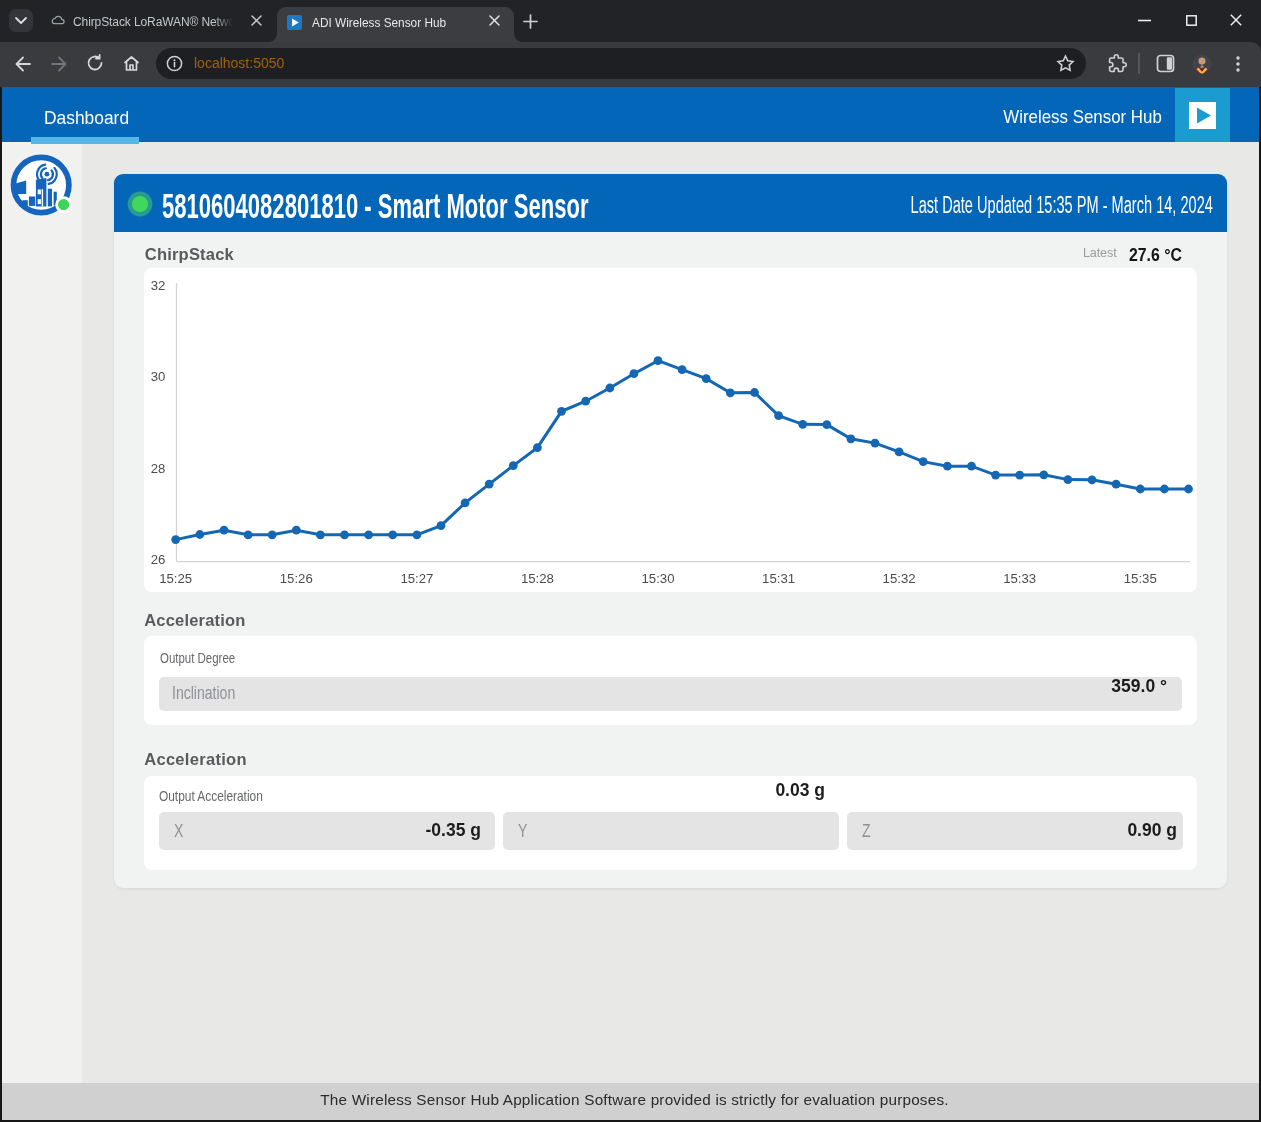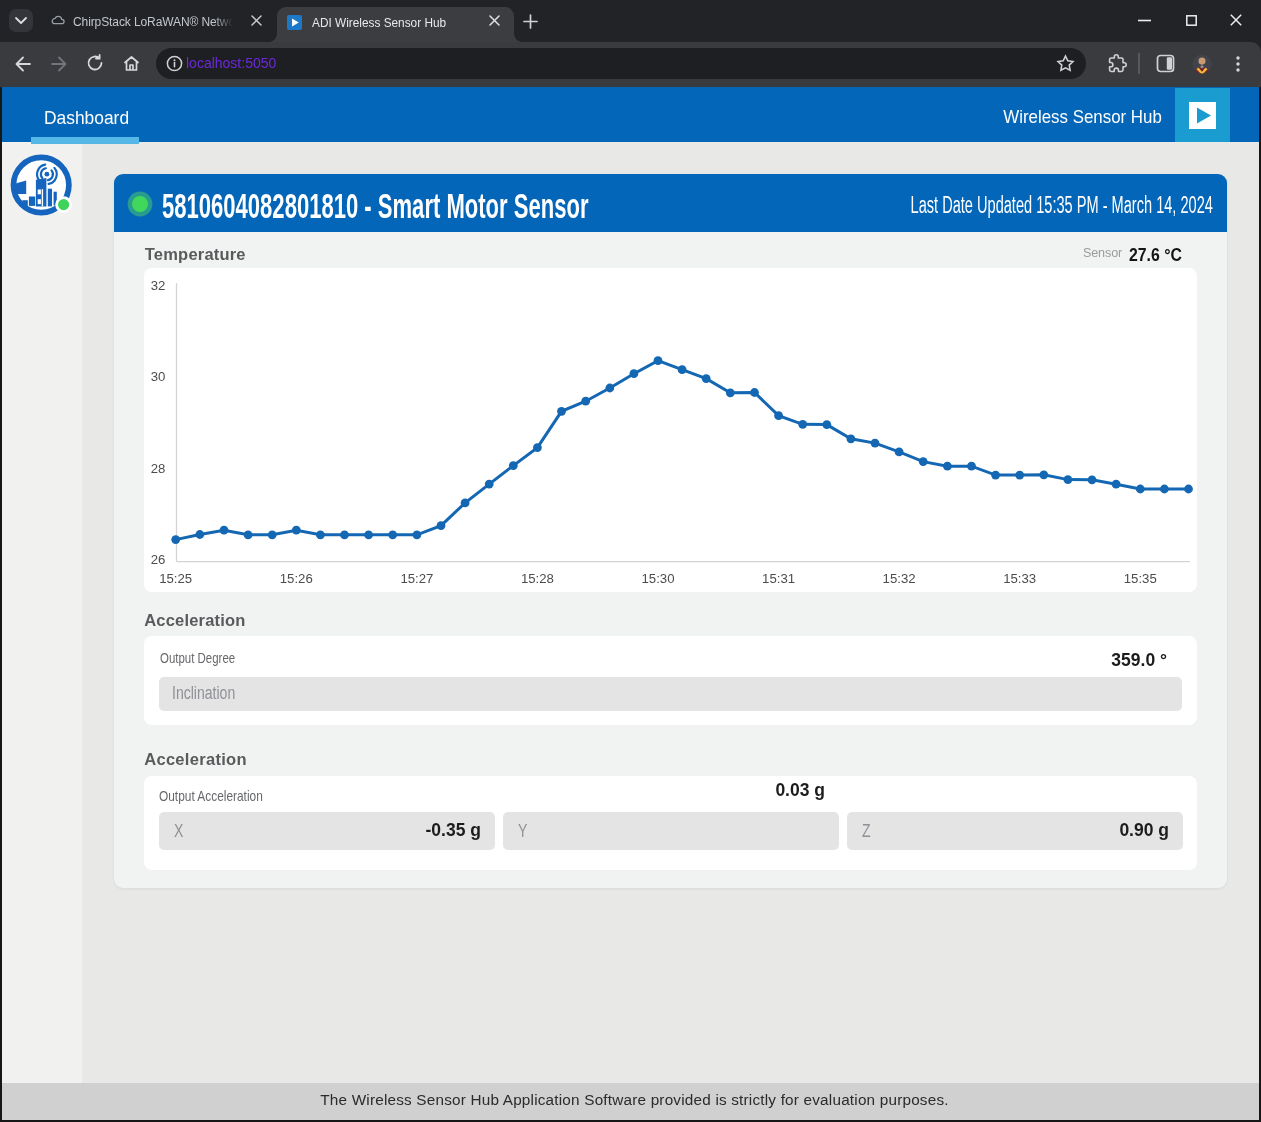--- a/index.html
+++ b/index.html
@@ -70,21 +70,21 @@
 <svg class="abs" style="left:122px;top:54px" width="19" height="19" viewBox="0 0 19 19">
     <path d="M3 8.5L9.5 3l6.5 5.5M4.5 7.5V16h10V7.5M8 16v-5h3v5" fill="none" stroke="#d6d8da" stroke-width="1.7" stroke-linecap="round" stroke-linejoin="round"></path>
   </svg>
 
 <div class="abs" style="left:156px;top:48px;width:930px;height:31px;border-radius:16px;background:#1e1f23"></div>
 <svg class="abs" style="left:166px;top:55px" width="17" height="17" viewBox="0 0 17 17">
     <circle cx="8.5" cy="8.5" r="7.1" fill="none" stroke="#cfd1d4" stroke-width="1.5"></circle>
     <path d="M8.5 7.5v4.2" stroke="#cfd1d4" stroke-width="1.6" stroke-linecap="round"></path>
     <circle cx="8.5" cy="5.2" r="1.0" fill="#cfd1d4"></circle>
   </svg>
-<div class="txt" style="left:186px;top:56.2px;font-size:14px;color:#6d28d9">localhost:5050</div>
+<div class="txt" style="left:194px;top:56.2px;font-size:14px;color:#a16207">localhost:5050</div>
 <svg class="abs" style="left:1056px;top:54px" width="19" height="19" viewBox="0 0 24 24">
     <path d="M12 2.6l2.9 5.9 6.5.9-4.7 4.6 1.1 6.5L12 17.4l-5.8 3.1 1.1-6.5L2.6 9.4l6.5-.9z" fill="none" stroke="#cfd1d4" stroke-width="2"></path>
   </svg>
 <svg class="abs" style="left:1108px;top:54px" width="19" height="19" viewBox="0 0 24 24">
     <path d="M20.5 11H19V7c0-1.1-.9-2-2-2h-4V3.5C13 2.1 11.9 1 10.5 1S8 2.1 8 3.5V5H4c-1.1 0-2 .9-2 2v3.8h1.5c1.5 0 2.7 1.2 2.7 2.7S5 16.2 3.5 16.2H2V20c0 1.1.9 2 2 2h3.8v-1.5c0-1.5 1.2-2.7 2.7-2.7s2.7 1.2 2.7 2.7V22H17c1.1 0 2-.9 2-2v-4h1.5c1.4 0 2.5-1.1 2.5-2.5S21.9 11 20.5 11z" fill="none" stroke="#cfd1d4" stroke-width="2" stroke-linejoin="round"></path>
   </svg>
 <div class="abs" style="left:1138px;top:53px;width:1.6px;height:21px;background:#55585c"></div>
 <svg class="abs" style="left:1156px;top:54px" width="19" height="19" viewBox="0 0 19 19">
     <rect x="1.5" y="1.5" width="16" height="16" rx="3" fill="none" stroke="#cfd1d4" stroke-width="1.7"></rect>
     <rect x="10.8" y="3.2" width="5.2" height="12.6" rx="1.2" fill="#cfd1d4"></rect>
@@ -145,22 +145,22 @@
 </g>
 <circle cx="53.6" cy="50.6" r="7.0" fill="#3ed45a" stroke="#fff" stroke-width="2.8"></circle>
 </svg>
 
 <div class="abs" style="left:114px;top:174px;width:1113px;height:714px;background:#f1f2f2;border-radius:9px;box-shadow:0 1px 3px rgba(0,0,0,0.07)"></div>
 <div class="abs" style="left:114px;top:174px;width:1113px;height:58px;background:#0366b9;border-radius:9px 9px 0 0"></div>
 <div class="abs" style="left:132px;top:196px;width:16.3px;height:16.3px;border-radius:50%;background:#41d75c;box-shadow:0 0 0 4.4px rgba(72,199,110,0.55)"></div>
 <div class="txt" style="left:161.6px;top:188.1px;font-size:35px;font-weight:bold;color:#fff;transform:scaleX(0.63);transform-origin:0 0">5810604082801810 - Smart Motor Sensor</div>
 <div class="txt" style="right:48.3px;top:194.1px;font-size:23px;color:#fff;transform:scaleX(0.634);transform-origin:100% 0">Last Date Updated 15:35 PM - March 14, 2024</div>
 
-<div class="sechead" style="left:144.8px;top:246.4px">Temperature</div>
-<div class="txt" style="left:1082.9px;top:247.3px;font-size:12.6px;color:#9b9b9b;letter-spacing:-0.1px">Sensor</div>
+<div class="sechead" style="left:144.8px;top:246.4px">ChirpStack</div>
+<div class="txt" style="left:1082.9px;top:247.3px;font-size:12.6px;color:#9b9b9b;letter-spacing:-0.1px">Latest</div>
 <div class="txt" style="left:1128.8px;top:246.2px;font-size:18px;font-weight:bold;color:#141414;transform:scaleX(0.88);transform-origin:0 0">27.6 °C</div>
 <div class="panel" style="top:268px;height:324px"></div>
 <svg class="abs" style="left:144px;top:268px" width="1053" height="324" viewBox="0 0 1053 324">
 <line x1="32.5" y1="15" x2="32.5" y2="293.7" stroke="#d4d4d4" stroke-width="1.3"></line>
 <line x1="32.5" y1="293.7" x2="1046" y2="293.7" stroke="#d4d4d4" stroke-width="1.3"></line>
 <text x="21.3" y="21.7" text-anchor="end" class="axt">32</text>
     <text x="21.3" y="113.3" text-anchor="end" class="axt">30</text>
     <text x="21.3" y="204.7" text-anchor="end" class="axt">28</text>
     <text x="21.3" y="295.9" text-anchor="end" class="axt">26</text>
     <text x="31.7" y="315.4" text-anchor="middle" class="axt">15:25</text>
@@ -216,32 +216,32 @@
     <circle cx="996.3" cy="221.0" r="4.4" fill="#1467b3"></circle>
     <circle cx="1020.4" cy="221.0" r="4.4" fill="#1467b3"></circle>
     <circle cx="1044.5" cy="221.0" r="4.4" fill="#1467b3"></circle>
 </svg>
 
 <div class="sechead" style="left:144.2px;top:611.5px">Acceleration</div>
 <div class="panel" style="top:636px;height:89px"></div>
 <div class="smalllab" style="left:160px;top:651.2px">Output Degree</div>
 <div class="pill" style="left:158.5px;top:676.5px;width:1023px;height:34px"></div>
 <div class="plab" style="left:171.5px;top:684.0px">Inclination</div>
-<div class="pval" style="right:94px;top:652px">359.0 °</div>
+<div class="pval" style="right:94px;top:678px">359.0 °</div>
 
 <div class="sechead" style="left:144.2px;top:751.2px;letter-spacing:0.3px">Acceleration</div>
 <div class="panel" style="top:776px;height:94px"></div>
 <div class="smalllab" style="left:159px;top:789.2px;transform:scaleX(0.82)">Output Acceleration</div>
 <div class="pill" style="left:158.5px;top:812px;width:336.6px;height:38px"></div>
 <div class="pill" style="left:502.9px;top:812px;width:336.6px;height:38px"></div>
 <div class="pill" style="left:846.9px;top:812px;width:336.6px;height:38px"></div>
 <div class="plab" style="left:173.6px;top:821.6px">X</div>
 <div class="plab" style="left:518px;top:821.6px">Y</div>
 <div class="plab" style="left:862px;top:821.6px">Z</div>
 <div class="pval" style="right:780px;top:822.0px">-0.35 g</div>
 <div class="pval" style="right:436px;top:782px">0.03 g</div>
-<div class="pval" style="right:92px;top:822.0px">0.90 g</div>
+<div class="pval" style="right:84px;top:822.0px">0.90 g</div>
 
 <div class="abs" style="left:0;top:1083px;width:1261px;height:37px;background:#d0d0d0"></div>
 <div class="txt" style="left:4px;top:1091.8px;width:1261px;text-align:center;font-size:15.3px;color:#2b2b2b;letter-spacing:0.2px">The Wireless Sensor Hub Application Software provided is strictly for evaluation purposes.</div>
 
 <div class="abs" style="left:0;top:87px;width:2px;height:1035px;background:#171717"></div>
 <div class="abs" style="left:1259px;top:87px;width:2px;height:1035px;background:#171717"></div>
 <div class="abs" style="left:0;top:1120px;width:1261px;height:2px;background:#171717"></div>
 </body></html>

